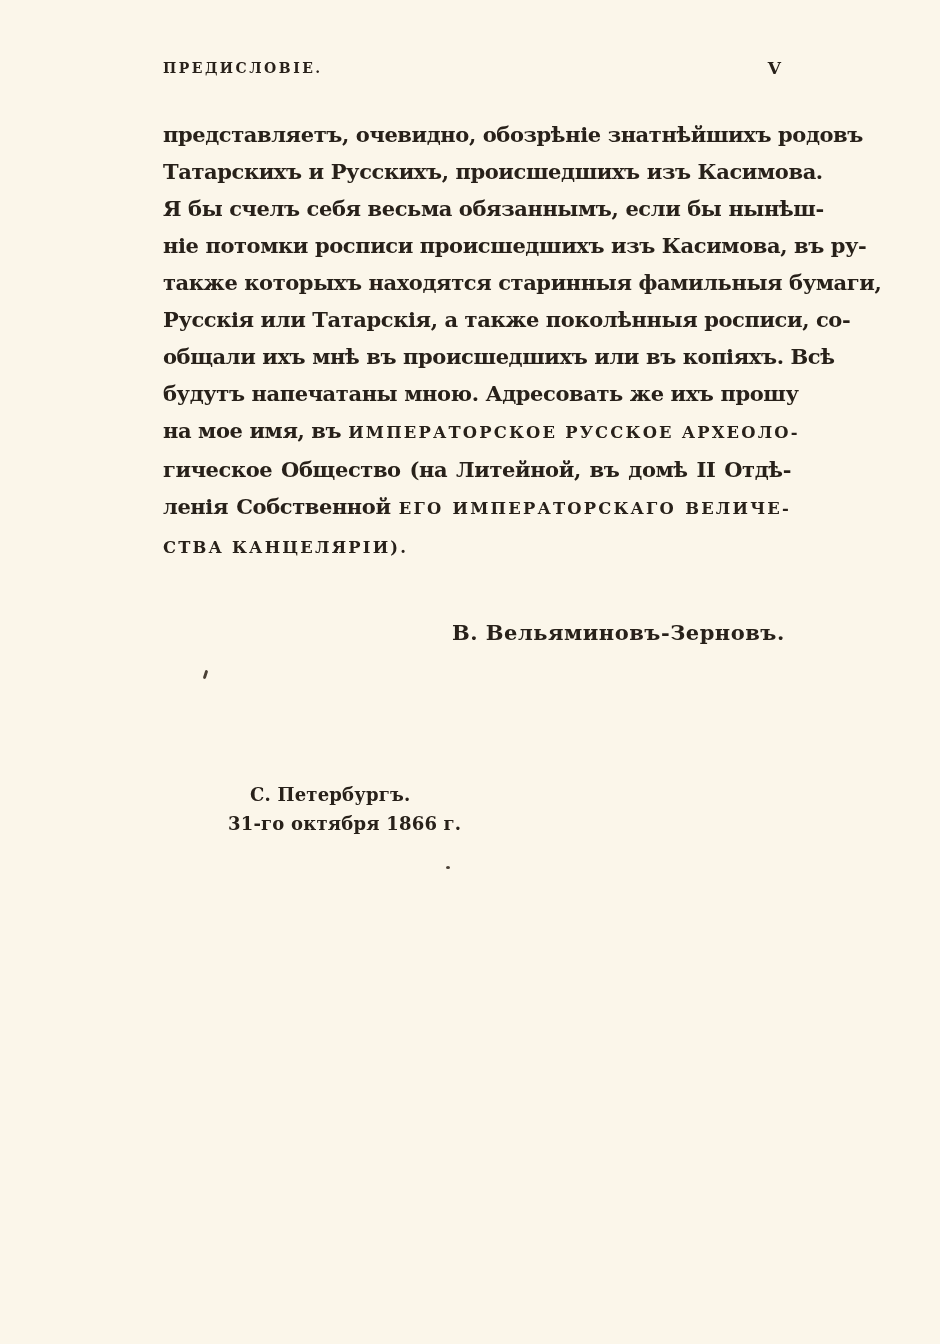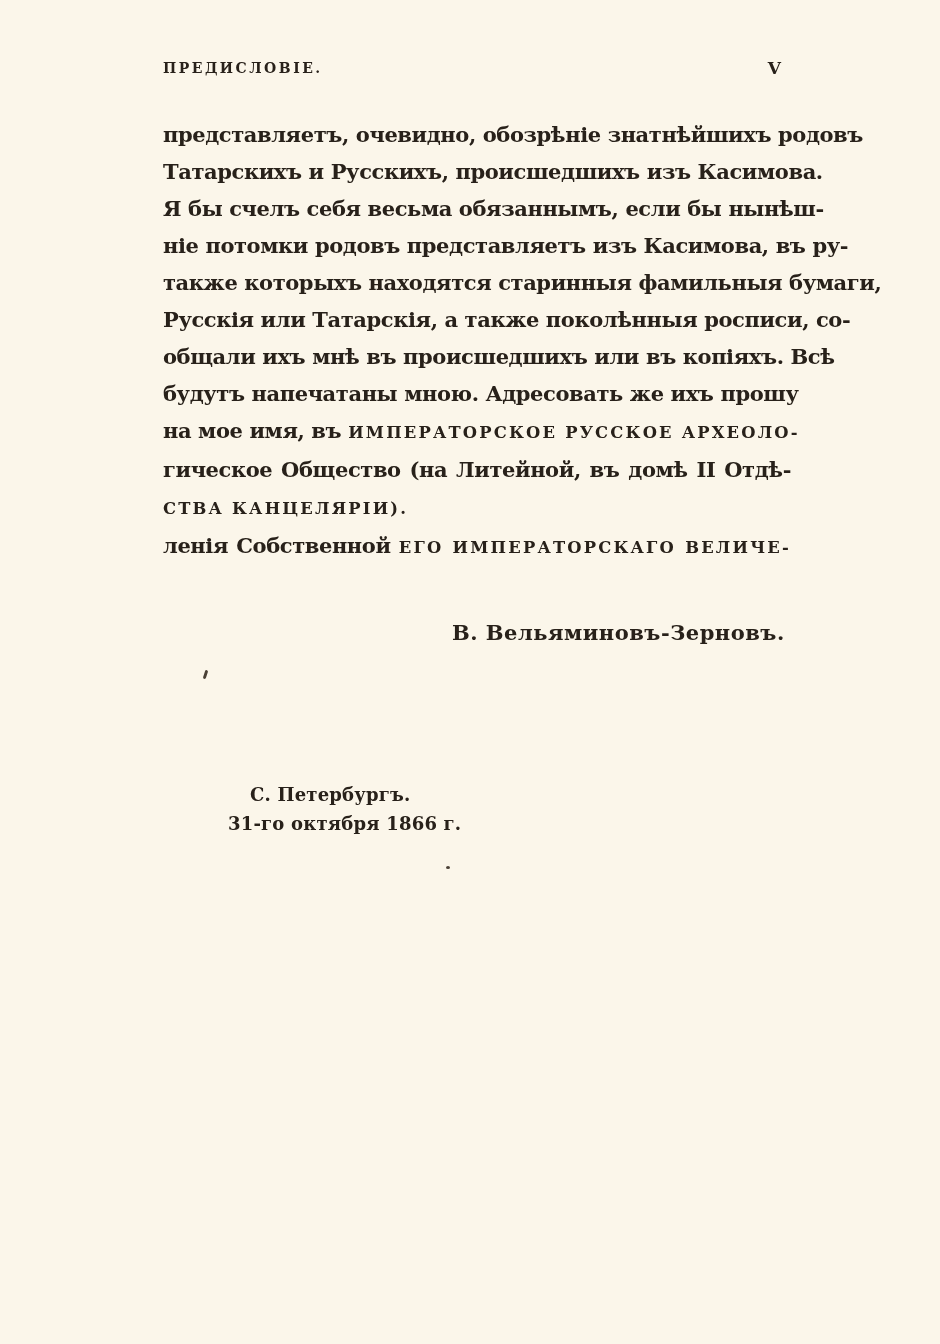--- a/index.html
+++ b/index.html
@@ -118,29 +118,29 @@
 
   <div class="running-head">
     <span class="head-title">ПРЕДИСЛОВІЕ.</span>
     <span class="page-number">V</span>
   </div>
 
   <div class="body-text" id="paragraph">
       <div class="line"><span>представляетъ, очевидно, обозрѣніе знатнѣйшихъ родовъ</span></div>
       <div class="line"><span>Татарскихъ и Русскихъ, происшедшихъ изъ Касимова.</span></div>
       <div class="line"><span>Я бы счелъ себя весьма обязаннымъ, если бы нынѣш-</span></div>
-      <div class="line"><span>ніе потомки родовъ представляетъ изъ Касимова, въ ру-</span></div>
+      <div class="line"><span>ніе потомки росписи происшедшихъ изъ Касимова, въ ру-</span></div>
       <div class="line"><span>также которыхъ находятся старинныя фамильныя бумаги,</span></div>
       <div class="line"><span>Русскія или Татарскія, а также поколѣнныя росписи, со-</span></div>
       <div class="line"><span>общали ихъ мнѣ въ происшедшихъ или въ копіяхъ. Всѣ</span></div>
       <div class="line"><span>будутъ напечатаны мною. Адресовать же ихъ прошу</span></div>
       <div class="line"><span>на мое имя, въ </span><span class="spaced-caps">Императорское Русское Археоло-</span></div>
       <div class="line"><span>гическое Общество (на Литейной, въ домѣ II Отдѣ-</span></div>
+      <div class="line"><span>ленія Собственной </span><span class="spaced-caps">Его Императорскаго Величе-</span></div>
       <div class="line last"><span class="spaced-caps">ства Канцеляріи).</span></div>
-      <div class="line"><span>ленія Собственной </span><span class="spaced-caps">Его Императорскаго Величе-</span></div>
     </div>
 
   <div class="speck speck-1"></div>
 
   <div class="signature">В. Вельяминовъ-Зерновъ.</div>
 
   <div class="imprint">
     <div class="imprint-place">С. Петербургъ.</div>
     <div class="imprint-date">31-го октября 1866 г.</div>
   </div>

